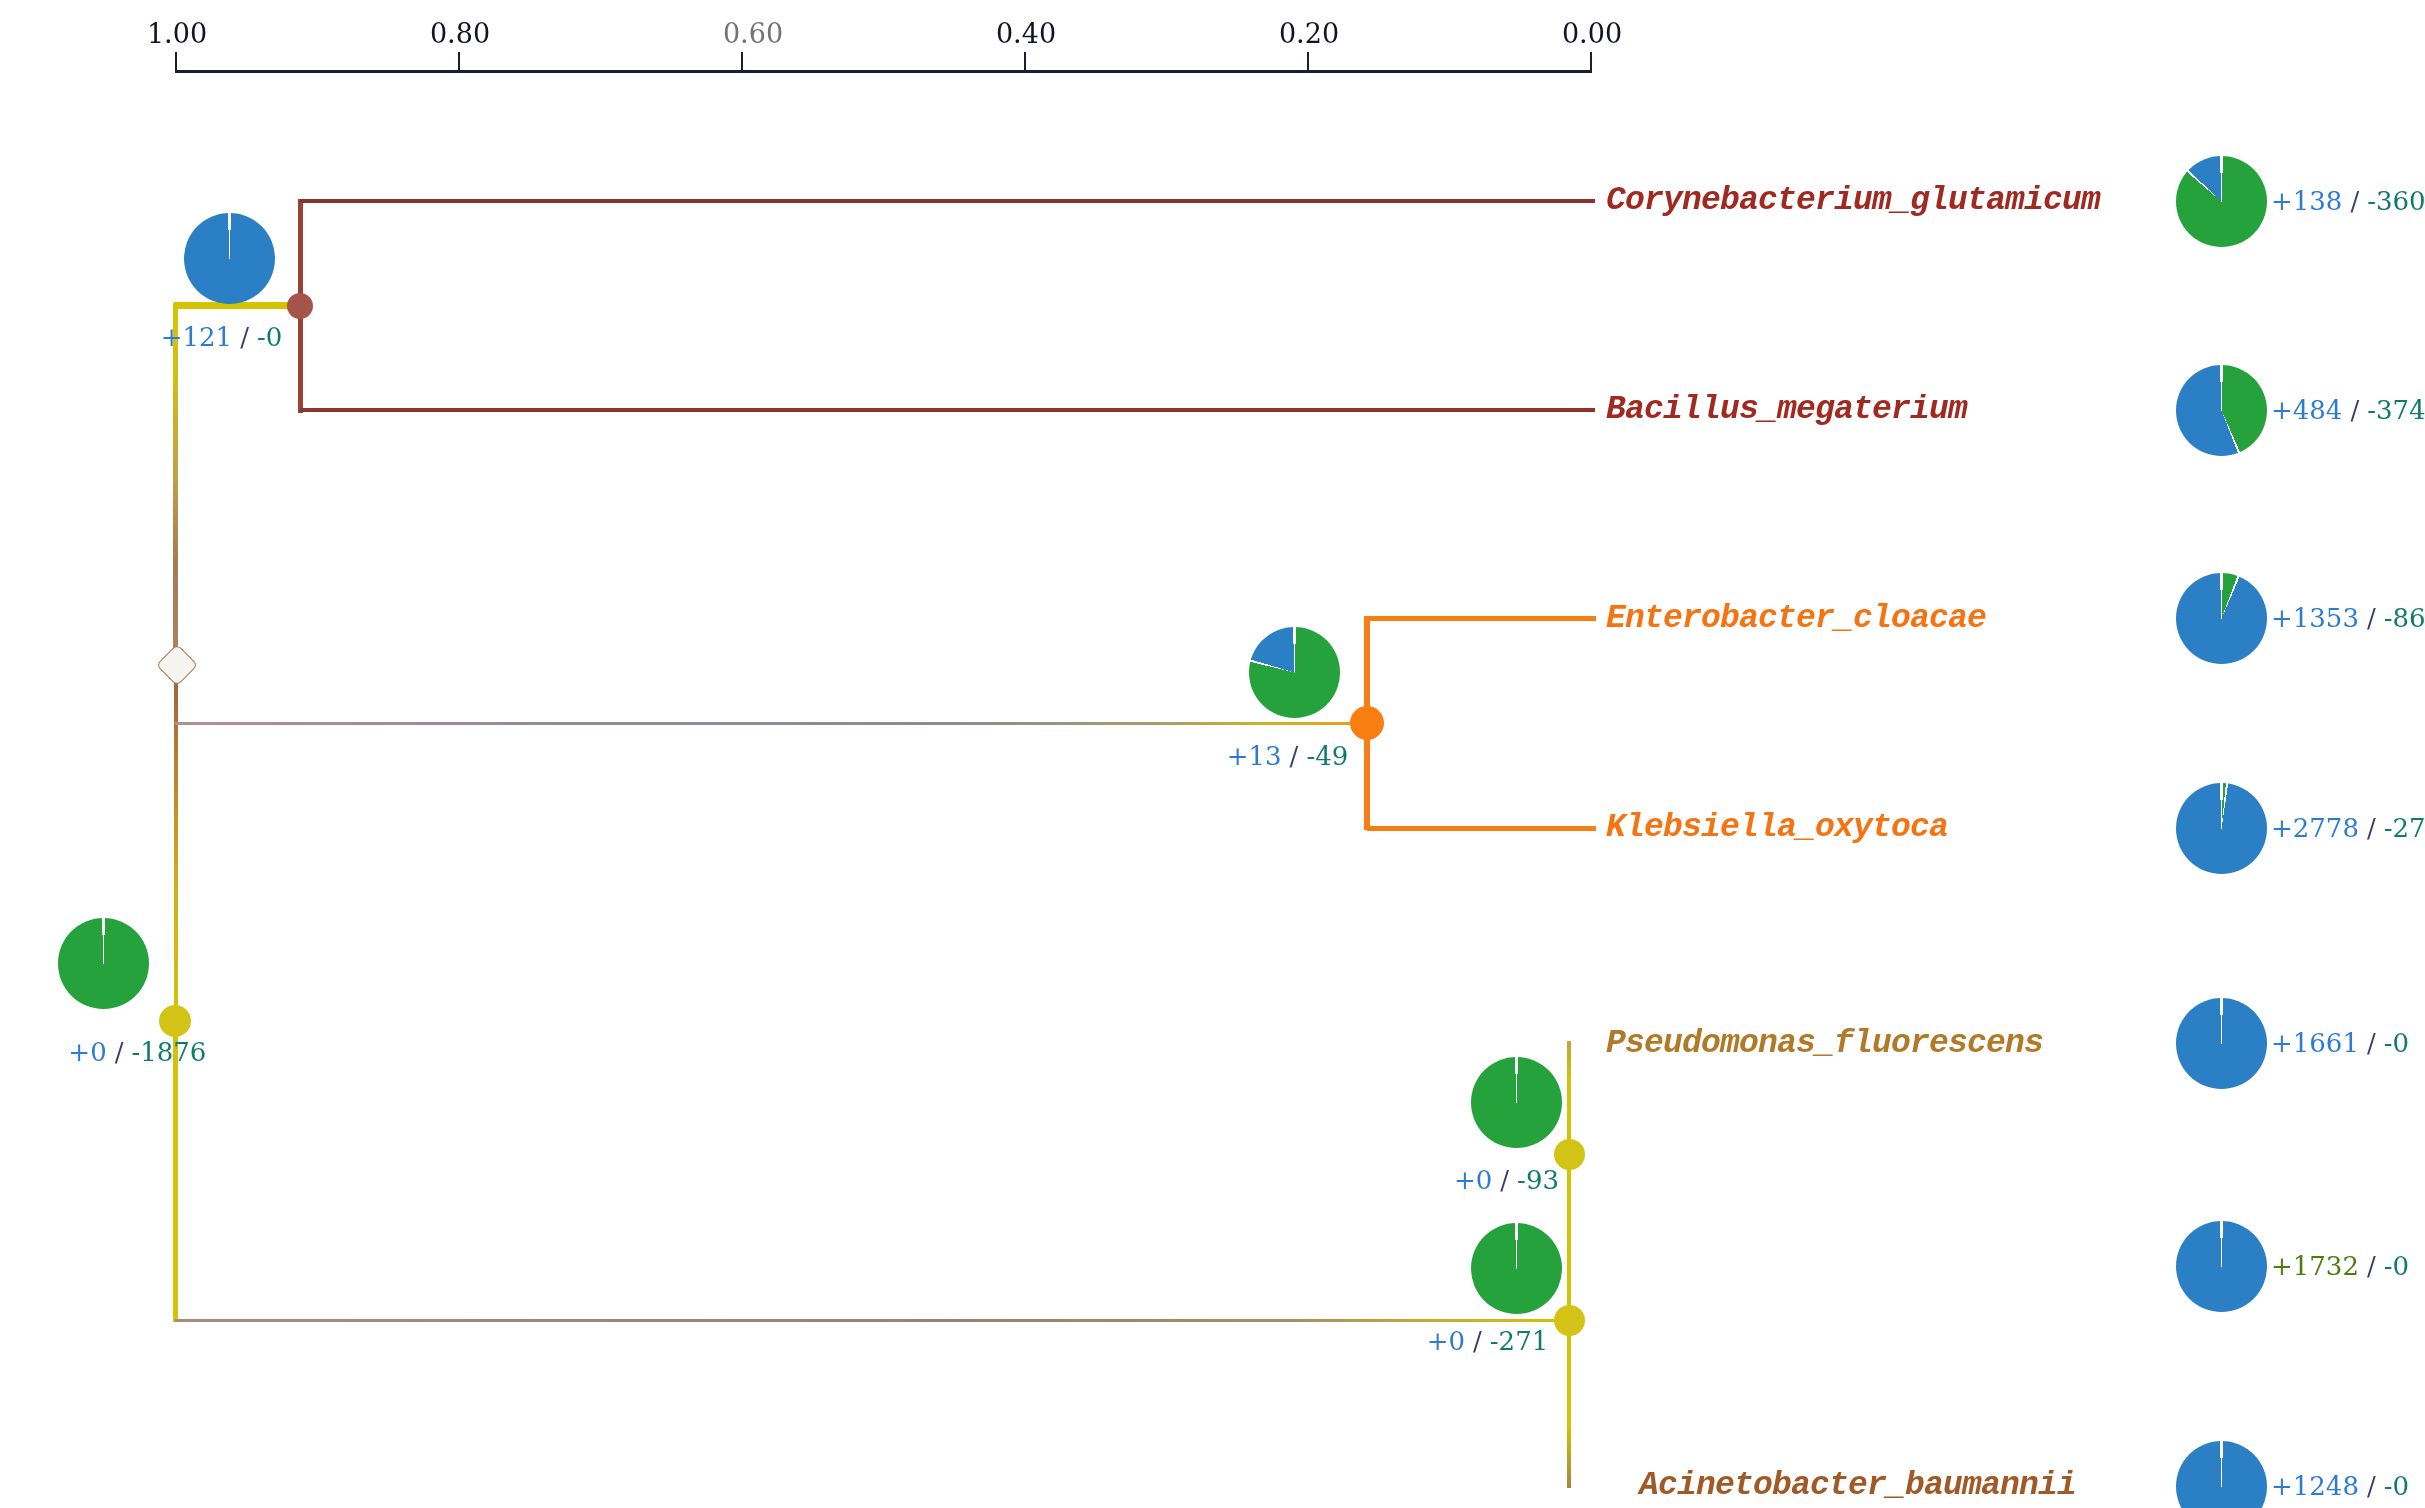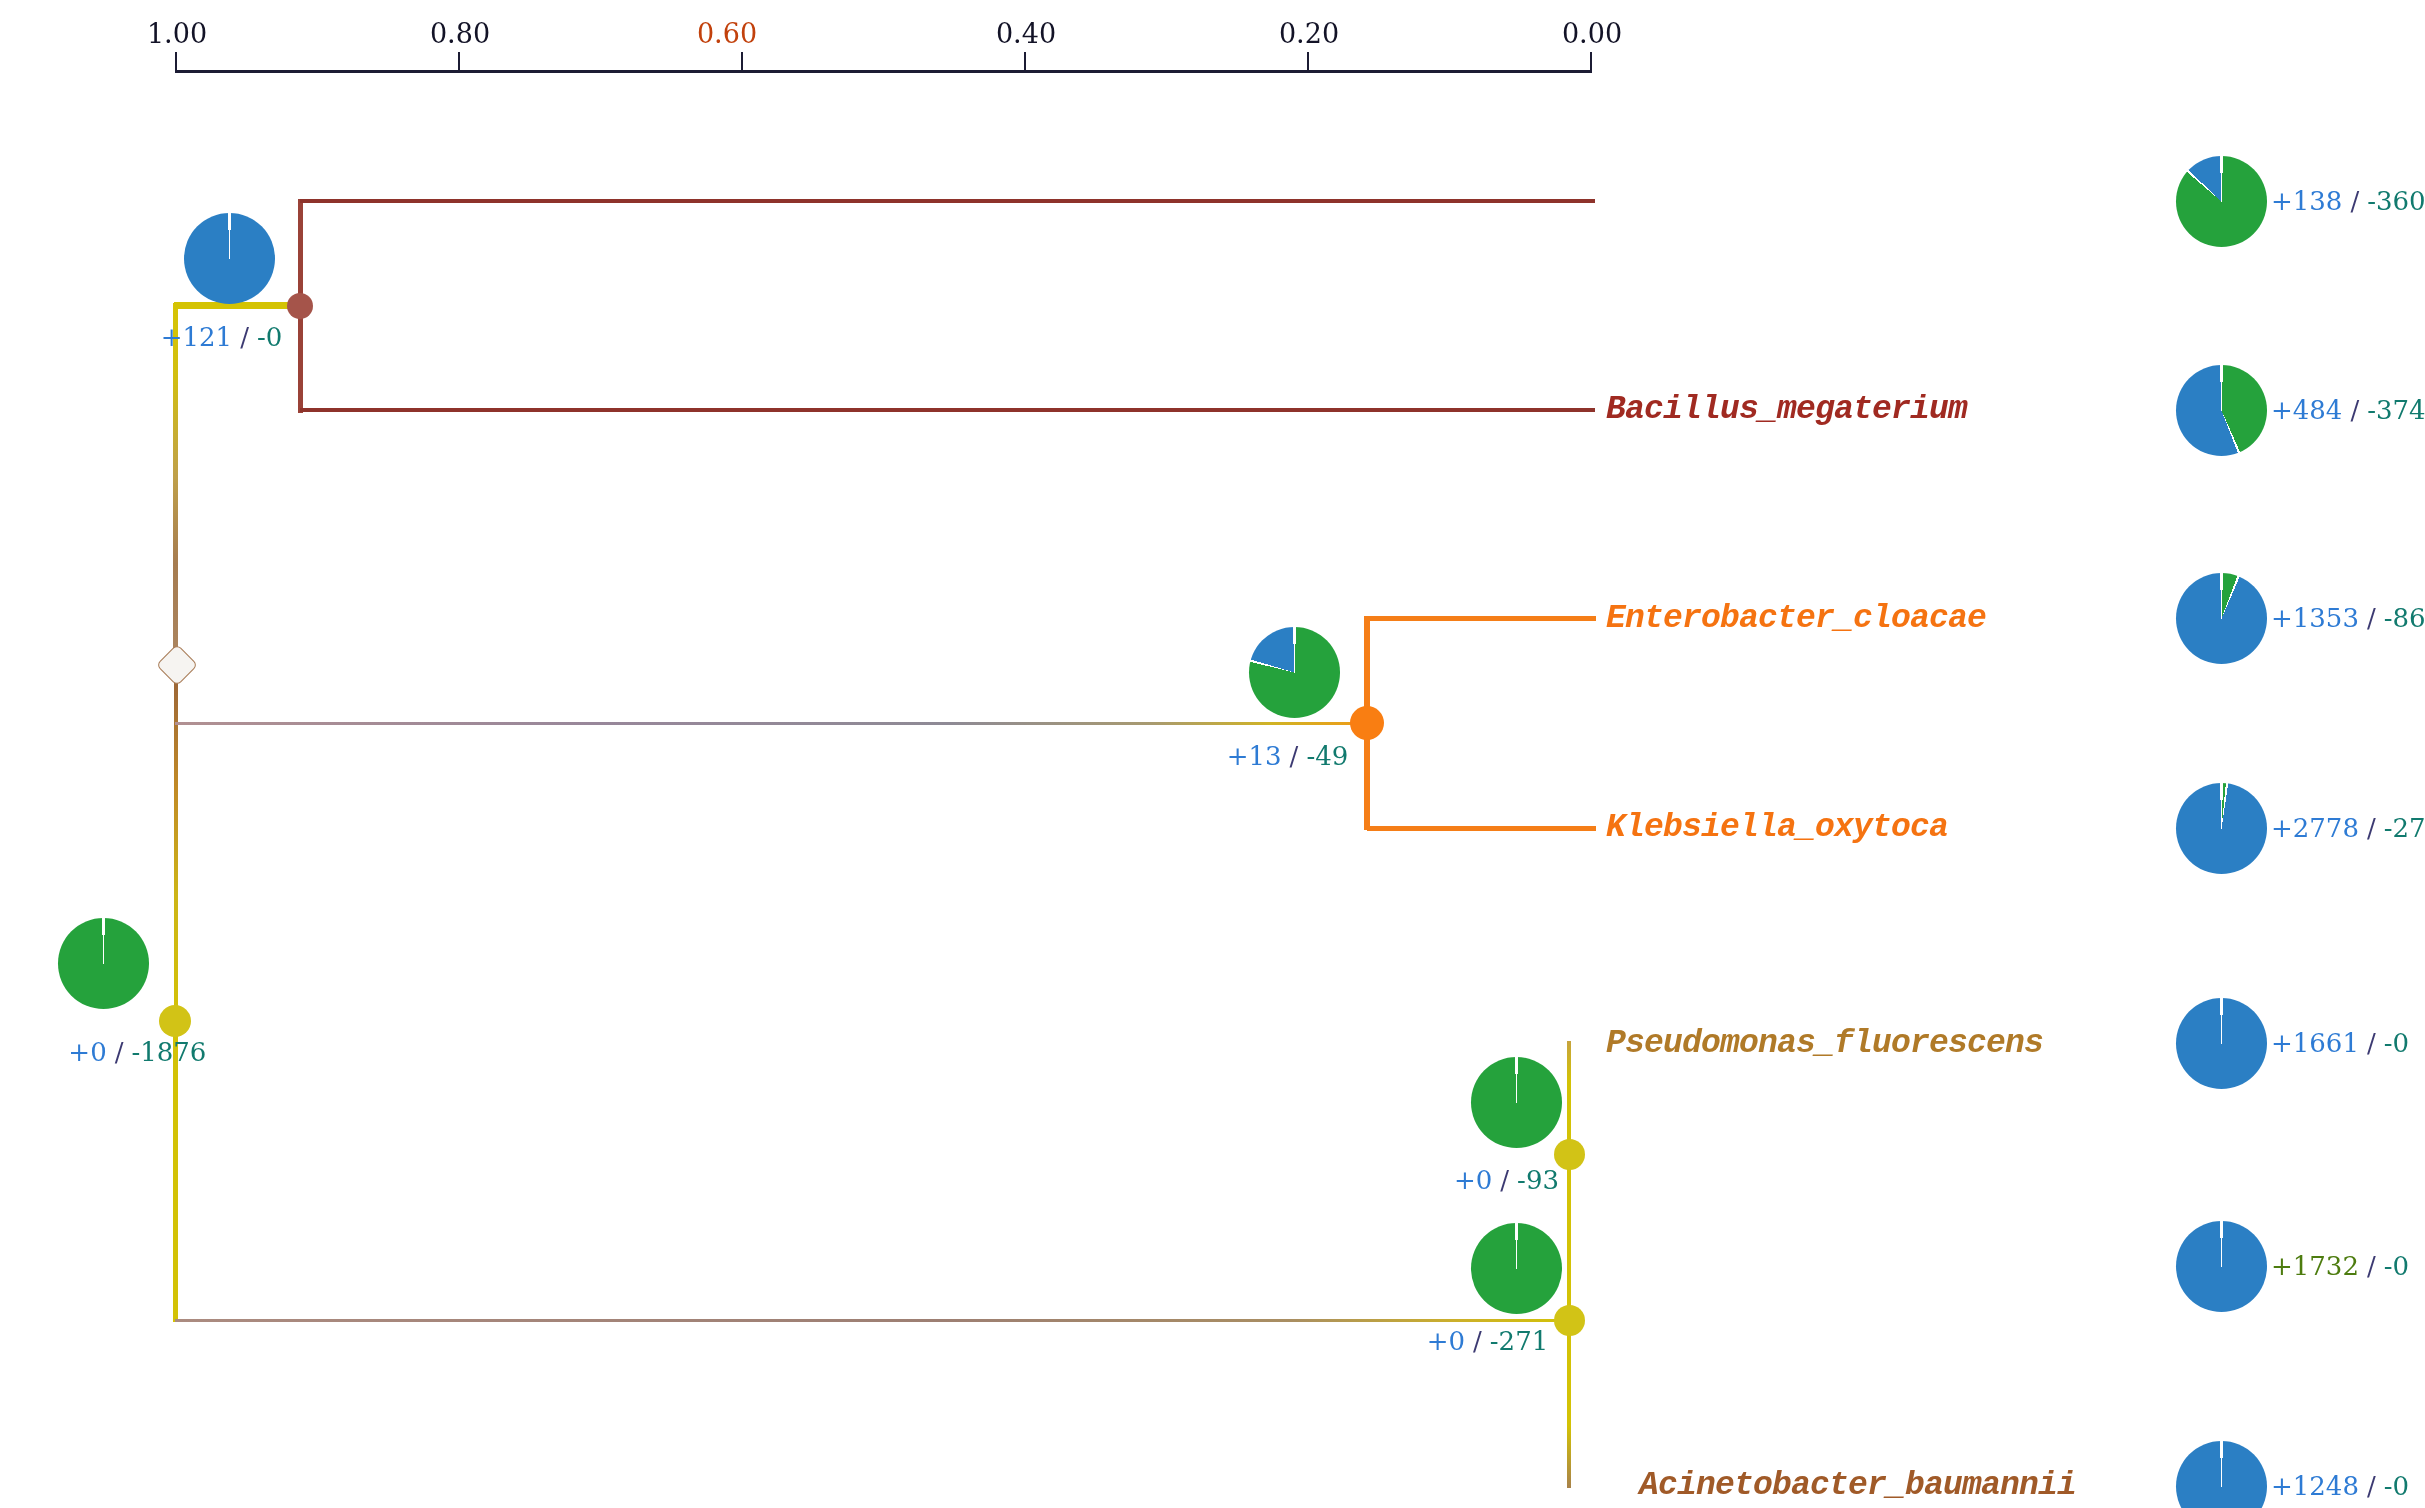--- a/index.html
+++ b/index.html
@@ -54,21 +54,21 @@
   .stats.centered{text-align:center;}
 </style>
 </head>
 <body>
 
 <div class="canvas">
 
   <div>
     <div class="sb-label" style="left: 120px; color: rgb(19, 19, 39);">1.00</div>
     <div class="sb-label" style="left: 403px; color: rgb(19, 19, 39);">0.80</div>
-    <div class="sb-label" style="left: 670px; color: #c2410c;">0.60</div>
+    <div class="sb-label" style="left: 696px; color: #737373;">0.60</div>
     <div class="sb-label" style="left: 969px; color: rgb(19, 19, 39);">0.40</div>
     <div class="sb-label" style="left: 1252px; color: rgb(19, 19, 39);">0.20</div>
     <div class="sb-label" style="left: 1535px; color: rgb(19, 19, 39);">0.00</div>
     <div class="sb-tick" style="left:175px"></div>
     <div class="sb-tick" style="left:458px"></div>
     <div class="sb-tick" style="left:741px"></div>
     <div class="sb-tick" style="left:1024px"></div>
     <div class="sb-tick" style="left:1307px"></div>
     <div class="sb-tick" style="left:1590px"></div>
     <div class="sb-line"></div>
@@ -113,20 +113,21 @@
   <div class="pie" style="left: 1471px; top: 1057px; background: conic-gradient(rgb(255, 255, 255) 0deg, rgb(255, 255, 255) 2deg, rgb(37, 162, 60) 2deg, rgb(37, 162, 60) 358deg, rgb(255, 255, 255) 358deg, rgb(255, 255, 255) 360deg);"></div>
   <div class="stats centered" style="left:1421px;top:1161px;width:171px">
     <span style="color: rgb(46, 123, 212);">+0</span><span class="sep" style="color: rgb(60, 58, 114);">/</span><span style="color: rgb(17, 122, 110);">-93</span>
   </div>
 
   <div class="pie" style="left: 1471px; top: 1223px; background: conic-gradient(rgb(255, 255, 255) 0deg, rgb(255, 255, 255) 2deg, rgb(37, 162, 60) 2deg, rgb(37, 162, 60) 358deg, rgb(255, 255, 255) 358deg, rgb(255, 255, 255) 360deg);"></div>
   <div class="stats centered" style="left:1398px;top:1322px;width:179px">
     <span style="color: rgb(46, 123, 212);">+0</span><span class="sep" style="color: rgb(60, 58, 114);">/</span><span style="color: rgb(17, 122, 110);">-271</span>
   </div>
 
+  <div class="tip-label" style="top: 179px; color: rgb(160, 42, 33);">Corynebacterium_glutamicum</div>
   <div class="pie" style="left: 2176px; top: 156px; background: conic-gradient(rgb(255, 255, 255) 0deg, rgb(255, 255, 255) 2deg, rgb(37, 162, 60) 2deg, rgb(37, 162, 60) 310.484deg, rgb(255, 255, 255) 310.484deg, rgb(255, 255, 255) 313.484deg, rgb(43, 127, 196) 313.484deg, rgb(43, 127, 196) 358deg, rgb(255, 255, 255) 358deg, rgb(255, 255, 255) 360deg);"></div>
   <div class="stats" style="left:2271px;top:182px">
     <span style="color: rgb(46, 123, 212);">+138</span><span class="sep" style="color: rgb(60, 58, 114);">/</span><span style="color: rgb(17, 122, 110);">-360</span>
   </div>
 
   <div class="tip-label" style="top: 388px; color: rgb(160, 42, 33);">Bacillus_megaterium</div>
   <div class="pie" style="left: 2176px; top: 365px; background: conic-gradient(rgb(255, 255, 255) 0deg, rgb(255, 255, 255) 2deg, rgb(37, 162, 60) 2deg, rgb(37, 162, 60) 155.923deg, rgb(255, 255, 255) 155.923deg, rgb(255, 255, 255) 158.923deg, rgb(43, 127, 196) 158.923deg, rgb(43, 127, 196) 358deg, rgb(255, 255, 255) 358deg, rgb(255, 255, 255) 360deg);"></div>
   <div class="stats" style="left:2271px;top:391px">
     <span style="color: rgb(46, 123, 212);">+484</span><span class="sep" style="color: rgb(60, 58, 114);">/</span><span style="color: rgb(17, 122, 110);">-374</span>
   </div>

